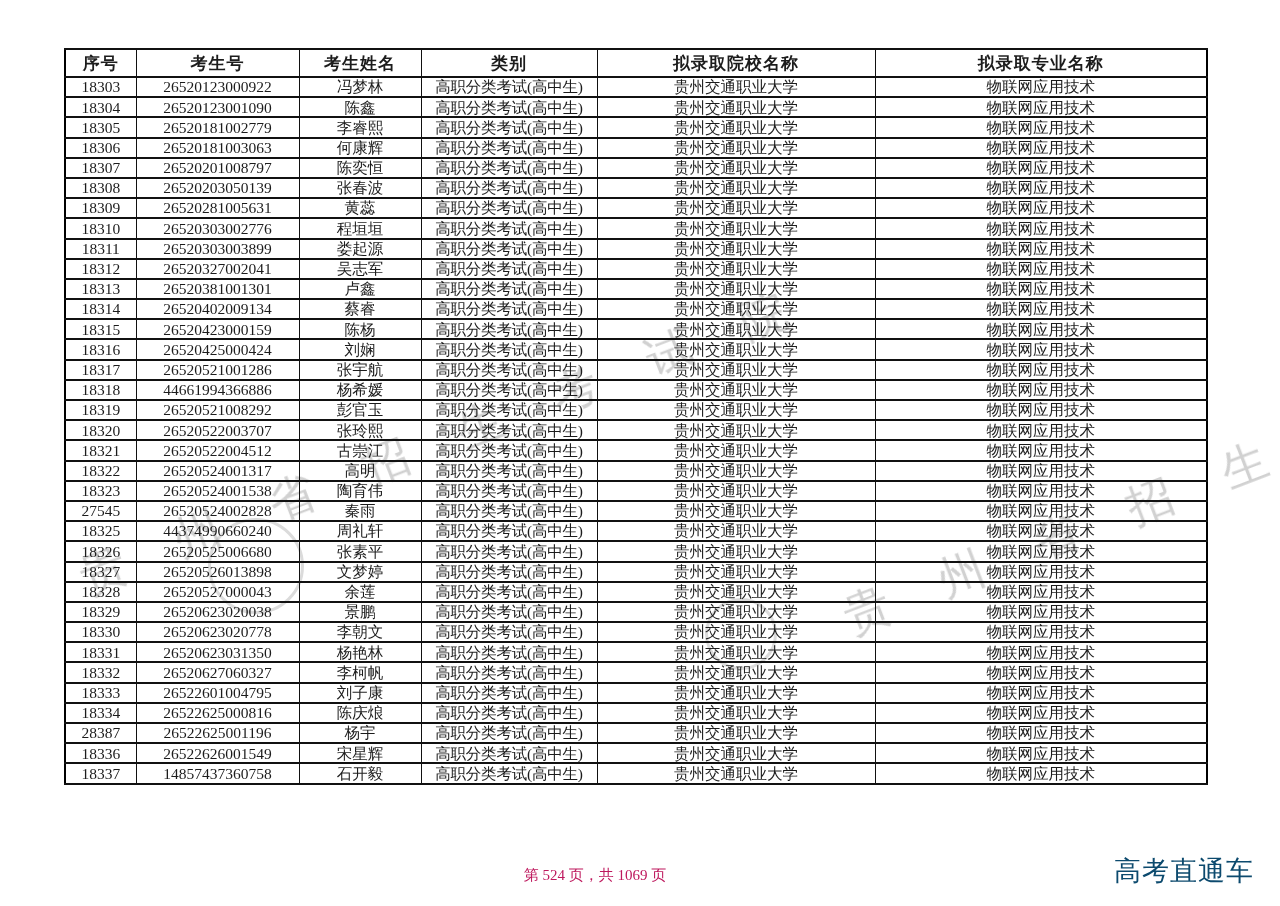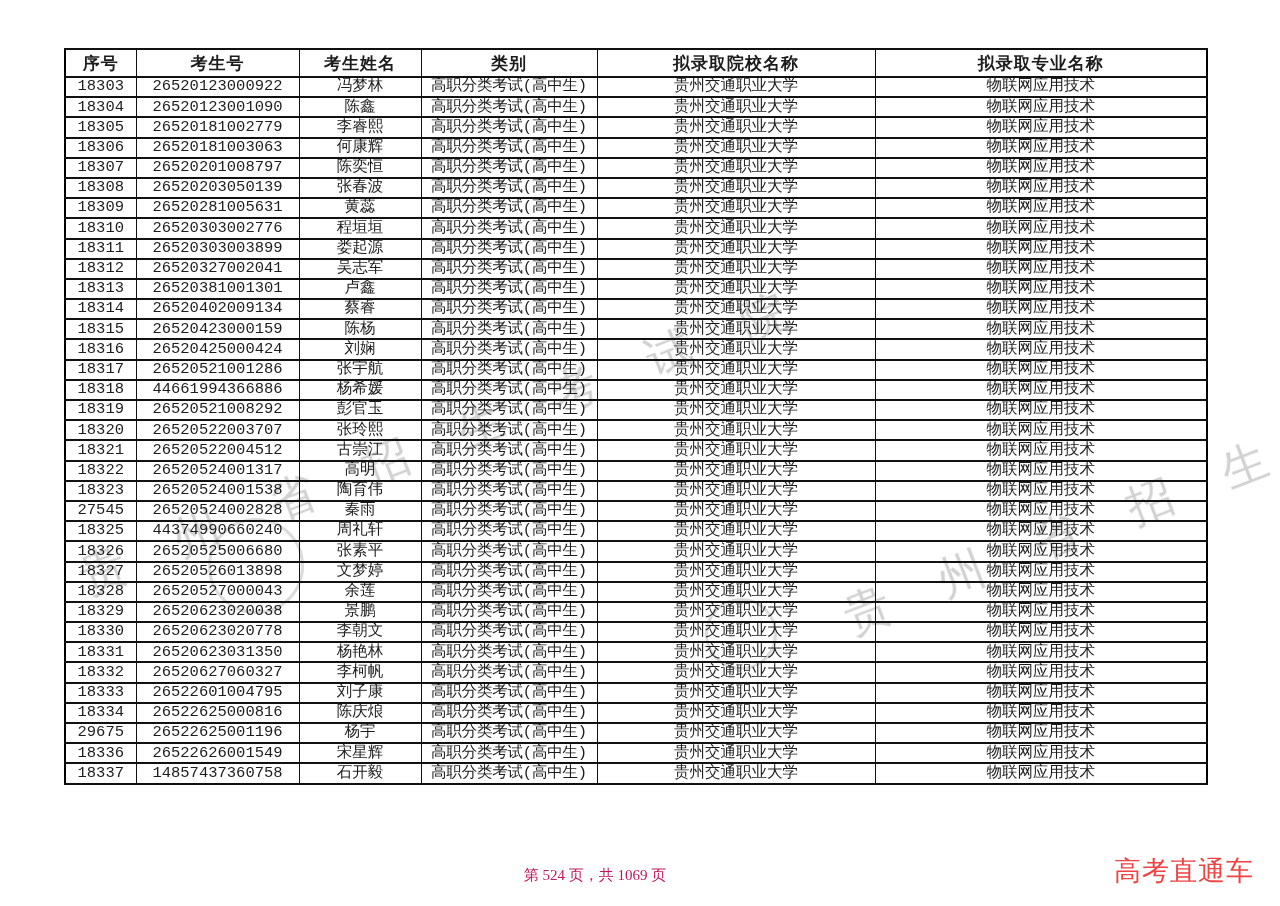--- a/index.html
+++ b/index.html
@@ -11,21 +11,20 @@
     overflow:hidden;
     font-family:"Liberation Serif","DejaVu Serif",serif;
     color:#1c1c1c;
   }
   
   table.admission {
     position:absolute; left:64px; top:48px;
     width:1142px;
     border-collapse:collapse;
     table-layout:fixed;
-    font-family:Liberation Mono, monospace;
   }
   table.admission th, table.admission td {
     border-left:1.5px solid #111;
     border-right:1.5px solid #111;
     border-top:2px solid #111;
     border-bottom:2px solid #111;
     text-align:center;
     vertical-align:middle;
     white-space:nowrap;
     overflow:hidden;
@@ -78,21 +77,21 @@
   .page-number {
     position:absolute; left:0; right:90px; top:866px;
     text-align:center;
     font-size:15px;
     color:#be185d;
     font-family:"Liberation Serif","DejaVu Serif",serif;
   }
   .brand {
     position:absolute; right:26px; top:853px;
     font-size:27px;
-    color:#ef4444;
+    color:#0c4a6e;
     letter-spacing:1px;
     font-family:"Liberation Serif","DejaVu Serif",serif;
   }
 </style>
 </head>
 <body>
 
 <div class="page" data-name="document-page">
 
   <div class="watermark-text wm-1" data-name="watermark-text">贵州省招生考试院</div>
@@ -370,21 +369,21 @@
         </tr>
         <tr data-name="table-row">
           <td data-name="cell-serial">18334</td>
           <td data-name="cell-candidate-number">26522625000816</td>
           <td data-name="cell-candidate-name">陈庆烺</td>
           <td data-name="cell-category">高职分类考试(高中生)</td>
           <td data-name="cell-college">贵州交通职业大学</td>
           <td data-name="cell-major">物联网应用技术</td>
         </tr>
         <tr data-name="table-row">
-          <td data-name="cell-serial">29675</td>
+          <td data-name="cell-serial">28387</td>
           <td data-name="cell-candidate-number">26522625001196</td>
           <td data-name="cell-candidate-name">杨宇</td>
           <td data-name="cell-category">高职分类考试(高中生)</td>
           <td data-name="cell-college">贵州交通职业大学</td>
           <td data-name="cell-major">物联网应用技术</td>
         </tr>
         <tr data-name="table-row">
           <td data-name="cell-serial">18336</td>
           <td data-name="cell-candidate-number">26522626001549</td>
           <td data-name="cell-candidate-name">宋星辉</td>

